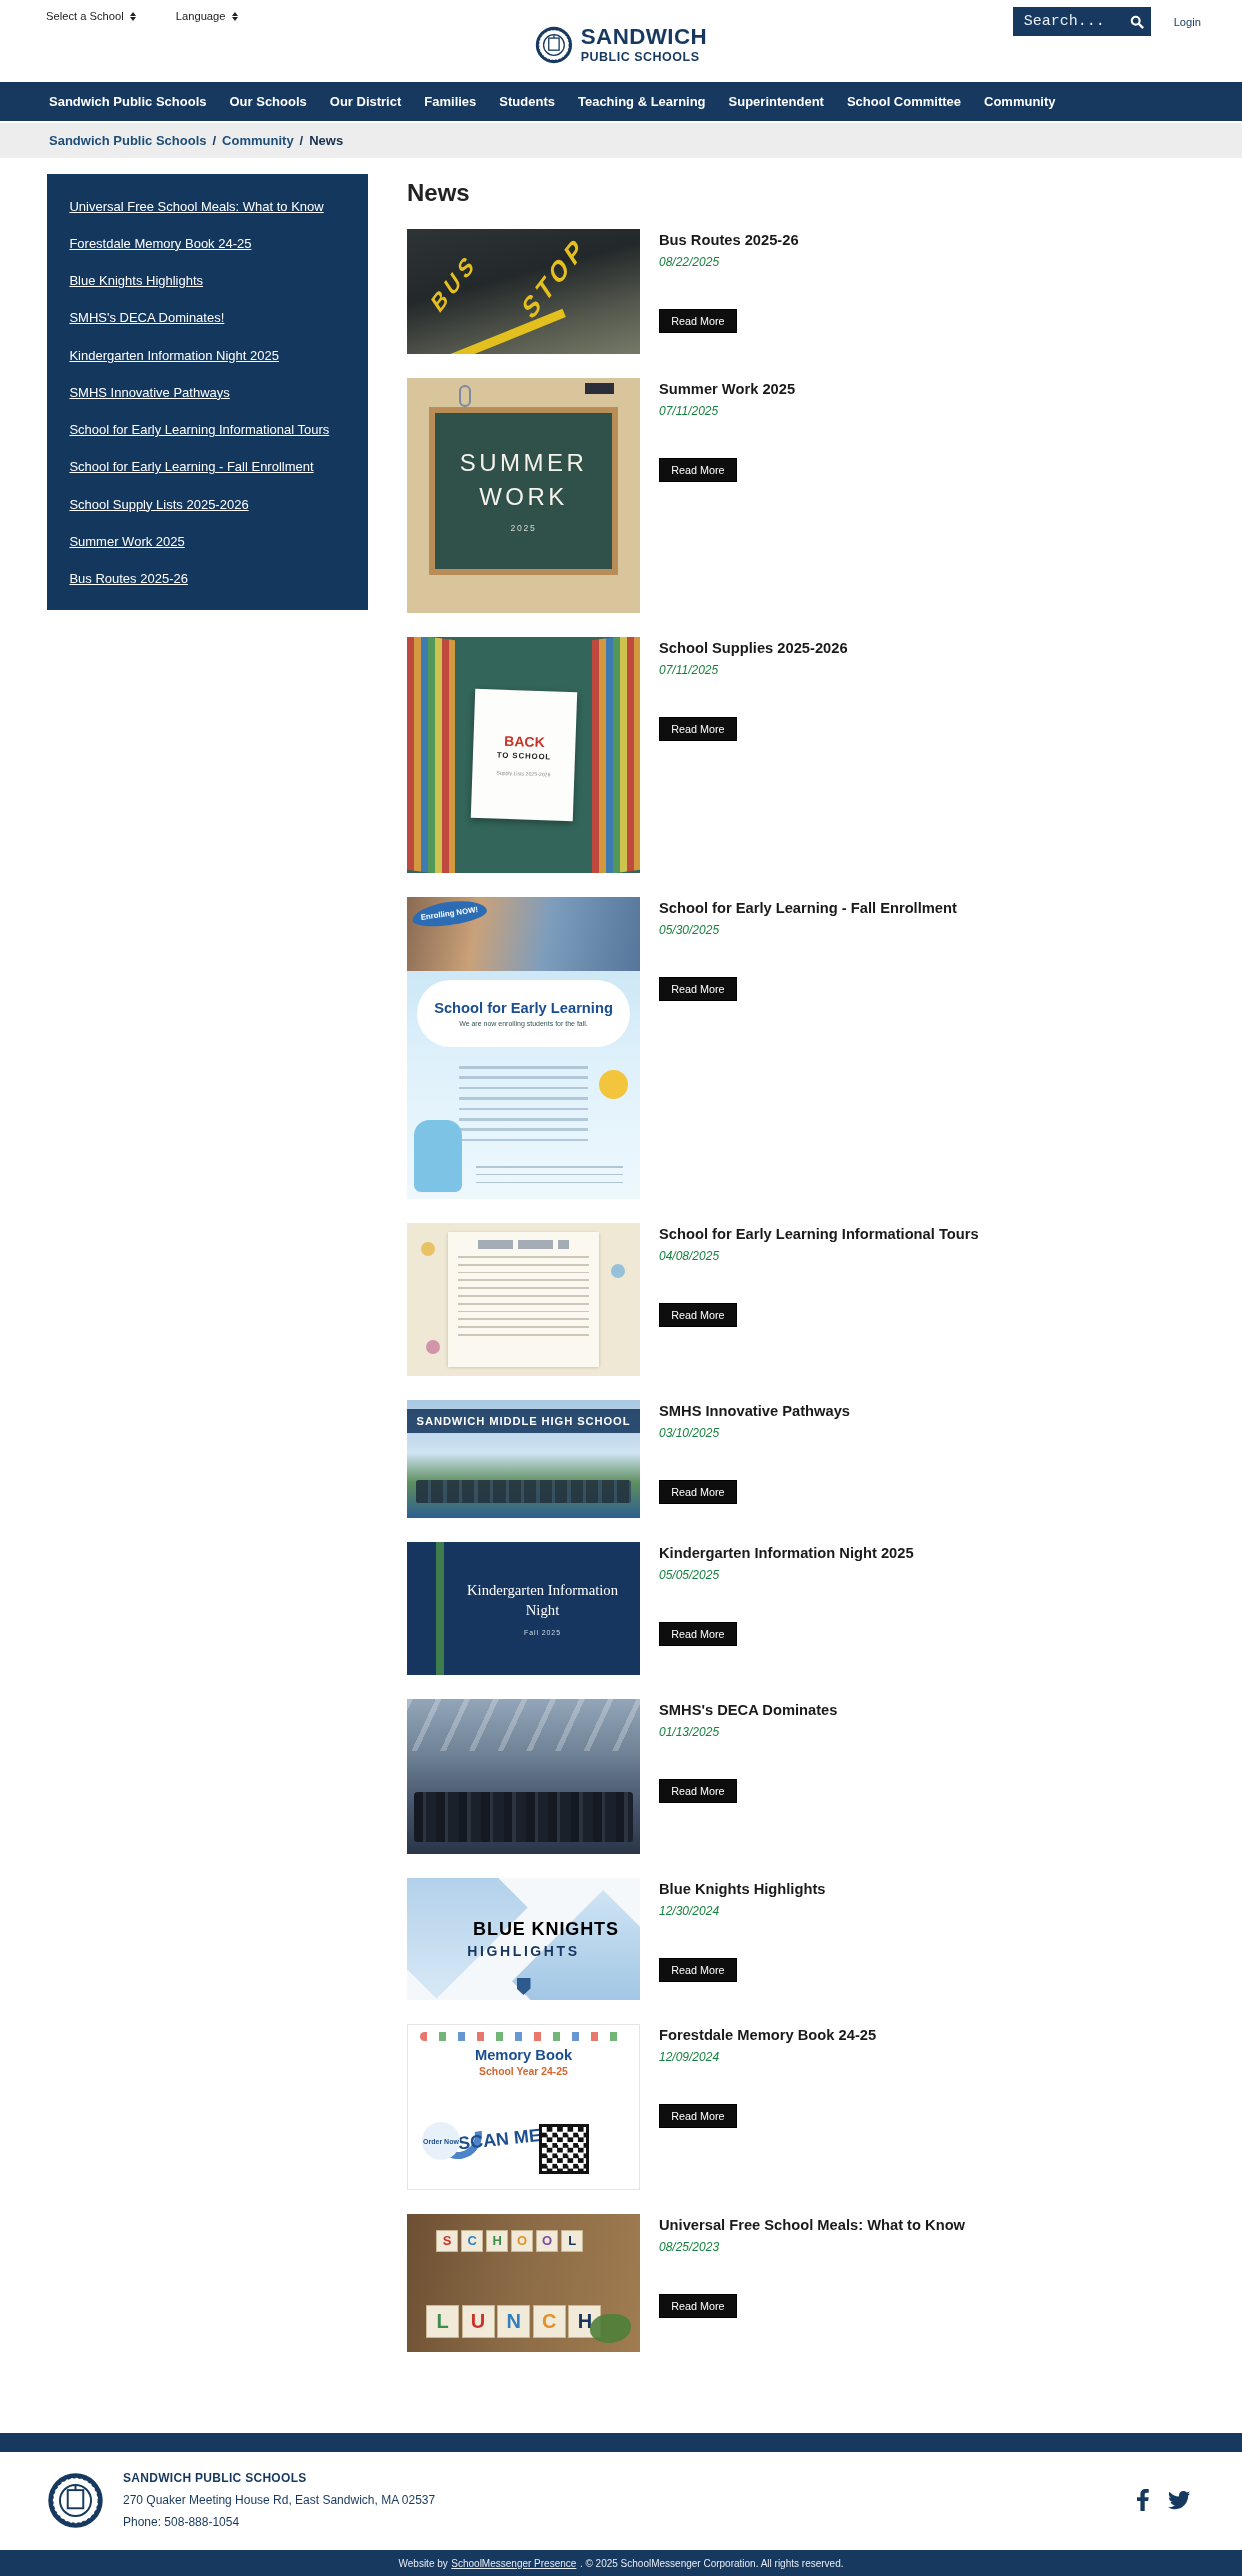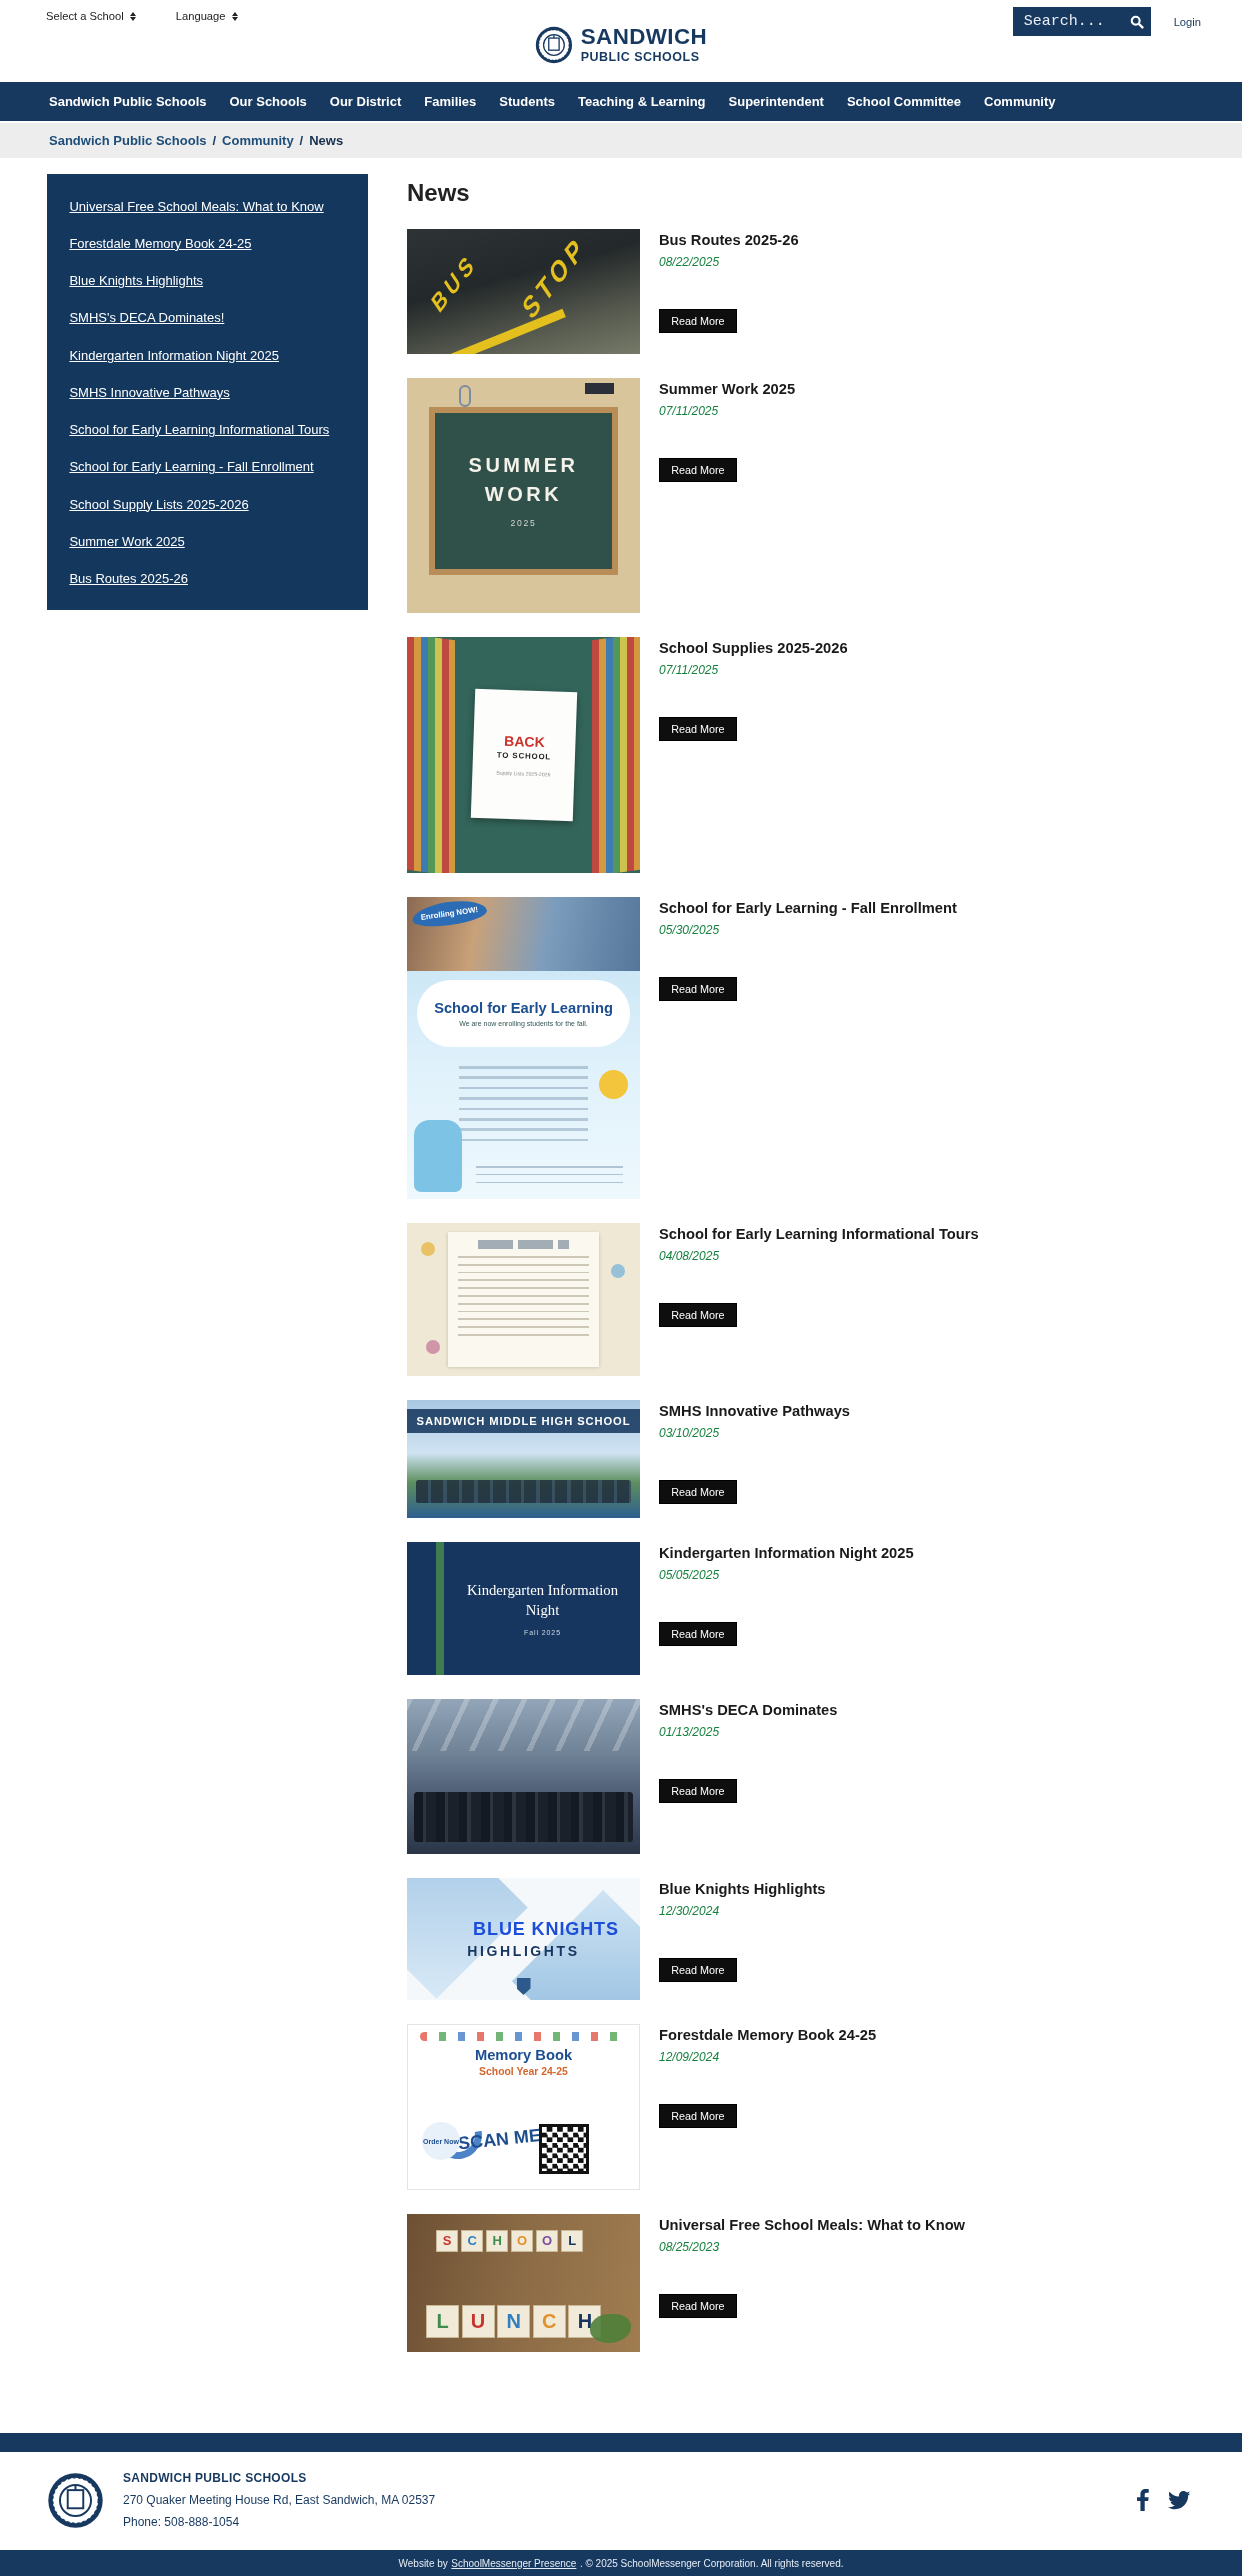--- a/index.html
+++ b/index.html
@@ -55,21 +55,21 @@
 
   
   .t1 { height: 125px; background: linear-gradient(165deg, #2e3336 0%, #23282a 40%, #585c50 75%, #767a68 100%); }
   .t1 .w1, .t1 .w2 { position: absolute; color: #e3c01e; font-weight: bold; letter-spacing: 5.2px; transform: rotate(-52deg) skewX(-18deg); }
   .t1 .w1 { font-size: 22.4px; left: 15.5px; top: 41px; }
   .t1 .w2 { font-size: 26px; left: 102px; top: 33px; }
   .t1::after { content: ""; position: absolute; left: -26px; bottom: 1.7px; width: 190px; height: 8.6px; background: #e3c01e; transform: rotate(-22deg); }
 
   .t2 { height: 235px; background: #d9c59c; }
   .t2 .board { position: absolute; inset: 29px 22.4px 38px 22.4px; background: #30504a; border: 6px solid #b88d57; display: flex; flex-direction: column; align-items: center; justify-content: center; gap: 5.2px; }
-  .t2 .chalk { color: #f4f2ea; font-weight: bold; font-size: 20px; letter-spacing: 3.5px; }
+  .t2 .chalk { color: #f4f2ea; font-weight: normal; font-size: 24px; letter-spacing: 3.5px; }
   .t2 .yr { color: #d8d8cf; font-size: 8.6px; letter-spacing: 1.7px; margin-top: 7px; }
   .t2 .clip { position: absolute; top: 7px; left: 52px; width: 12px; height: 22.4px; border: 2.6px solid #7a8aa0; border-radius: 6px; }
   .t2 .cap { position: absolute; top: 5.2px; right: 26px; width: 29px; height: 10.4px; background: #2b2f3a; }
 
   .t3 { height: 236px; background: #33655a; }
   .t3::before, .t3::after { content: ""; position: absolute; top: 0; bottom: 0; width: 48px;
     background: repeating-linear-gradient(90deg, #d8433b 0 7px, #f0a23a 7px 14px, #3f7fc1 14px 21px, #58a05a 21px 28px, #e8d44c 28px 35px); opacity: .85; }
   .t3::before { left: 0; transform: skewY(8deg); }
   .t3::after { right: 0; transform: skewY(-8deg); }
   .t3 .card { position: absolute; left: 50%; top: 50%; width: 102px; height: 129px; background: #fdfdfb; transform: translate(-50%,-50%) rotate(2deg); box-shadow: 0 2.6px 7px rgba(0,0,0,.35); display: flex; flex-direction: column; align-items: center; justify-content: center; gap: 1.7px; }
@@ -113,21 +113,21 @@
   .t8 { height: 155px; background: linear-gradient(#93a5b8 0%, #6f8296 35%, #44536b 70%, #2a3547 100%); }
   .t8::before { content: ""; position: absolute; top: 0; left: 0; right: 0; height: 52px;
     background: repeating-linear-gradient(115deg, rgba(255,255,255,.25) 0 5.2px, transparent 5.2px 26px); }
   .t8 .crowd { position: absolute; bottom: 12px; left: 7px; right: 7px; height: 50px;
     background: repeating-linear-gradient(90deg, #151a22 0 8.6px, #2c3440 8.6px 12px, #1b212b 12px 22.4px); border-radius: 3.5px; }
 
   .t9 { height: 122px; background: #f4f8fb; }
   .t9::before { content: ""; position: absolute; left: -35px; top: -35px; width: 129px; height: 129px; background: linear-gradient(135deg, #9fc4e4, #d8e9f6); transform: rotate(45deg); }
   .t9::after { content: ""; position: absolute; right: -43px; bottom: -52px; width: 147px; height: 129px; background: linear-gradient(315deg, #7fb0d8, #cfe4f4); transform: rotate(45deg); }
   .t9 .txt { position: absolute; inset: 0; display: flex; flex-direction: column; align-items: center; justify-content: center; gap: 3.5px; z-index: 1; }
-  .t9 .l1 { color: #1d4ed8; font-weight: bold; font-size: 18px; letter-spacing: 0.9px; padding-left: 45px; }
+  .t9 .l1 { color: #000000; font-weight: bold; font-size: 18px; letter-spacing: 0.9px; padding-left: 45px; }
   .t9 .l2 { color: #16355f; font-weight: bold; font-size: 14px; letter-spacing: 2.6px; }
   .t9 .crest { position: absolute; bottom: 5.2px; left: 50%; transform: translateX(-50%); width: 14px; height: 17px; background: #2c5a8c; clip-path: polygon(0 0, 100% 0, 100% 62%, 50% 100%, 0 62%); z-index: 1; }
 
   .t10 { height: 166px; background: #fff; border: 0.9px solid #e4e4e4; }
   .t10 .mb { position: absolute; top: 22.4px; left: 50%; transform: translateX(-50%); text-align: center; width: 100%; }
   .t10 .mb .m1 { color: #1d4e90; font-weight: bold; font-size: 14.7px; }
   .t10 .mb .m2 { color: #d1672f; font-weight: bold; font-size: 10.4px; margin-top: 2.6px; }
   .t10 .lights { position: absolute; top: 7px; left: 12px; right: 12px; height: 8.6px;
     background: repeating-linear-gradient(90deg, #e45f52 0 7px, transparent 7px 19px, #5aa95e 19px 26px, transparent 26px 38px, #4d84c9 38px 45px, transparent 45px 57px); border-radius: 4.3px; opacity: .85; }
   .t10 .scan { position: absolute; left: 50px; top: 105px; color: #1d4e90; font-weight: bold; font-size: 18px; line-height: 1.05; transform: rotate(-6deg); }

